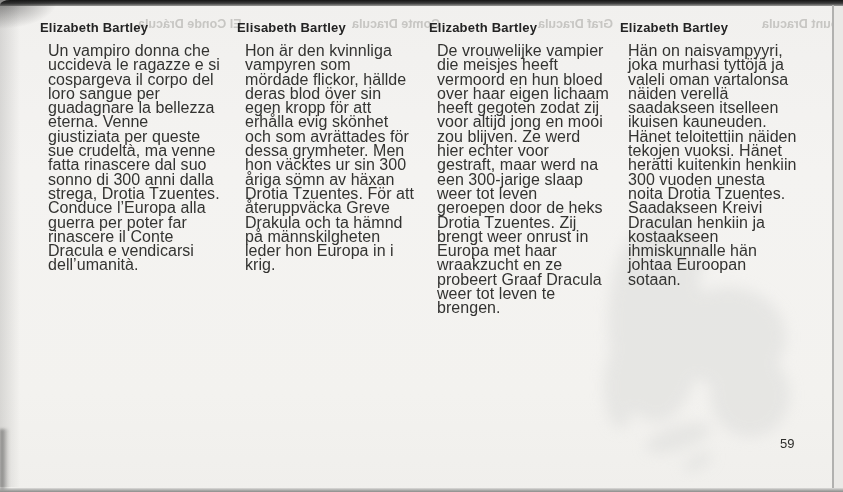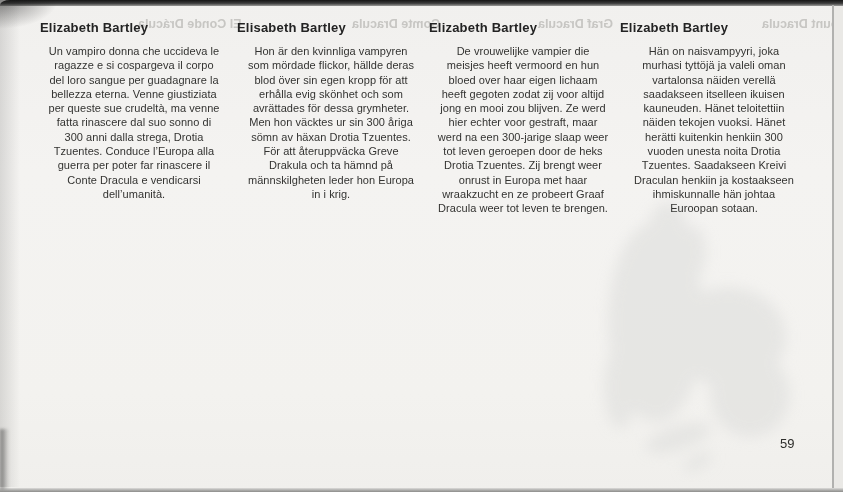--- a/index.html
+++ b/index.html
@@ -53,25 +53,24 @@
   .col-4 { left: 620px; }
   .column h3 {
     margin: 0 0 9px 0;
     font-size: 13px;
     font-weight: bold;
     letter-spacing: 0.2px;
     color: #232323;
   }
   .column p {
     margin: 8px;
-    font-size: 11px;
+    font-size: 16px;
     line-height: 14.3px;
     color: #333331;
     letter-spacing: 0.05px;
-    text-align: center;
   }
 
   
   .bleed-heading {
     position: absolute;
     top: 17px;
     transform: scaleX(-1);
     font-size: 12.5px;
     font-weight: bold;
     white-space: nowrap;

